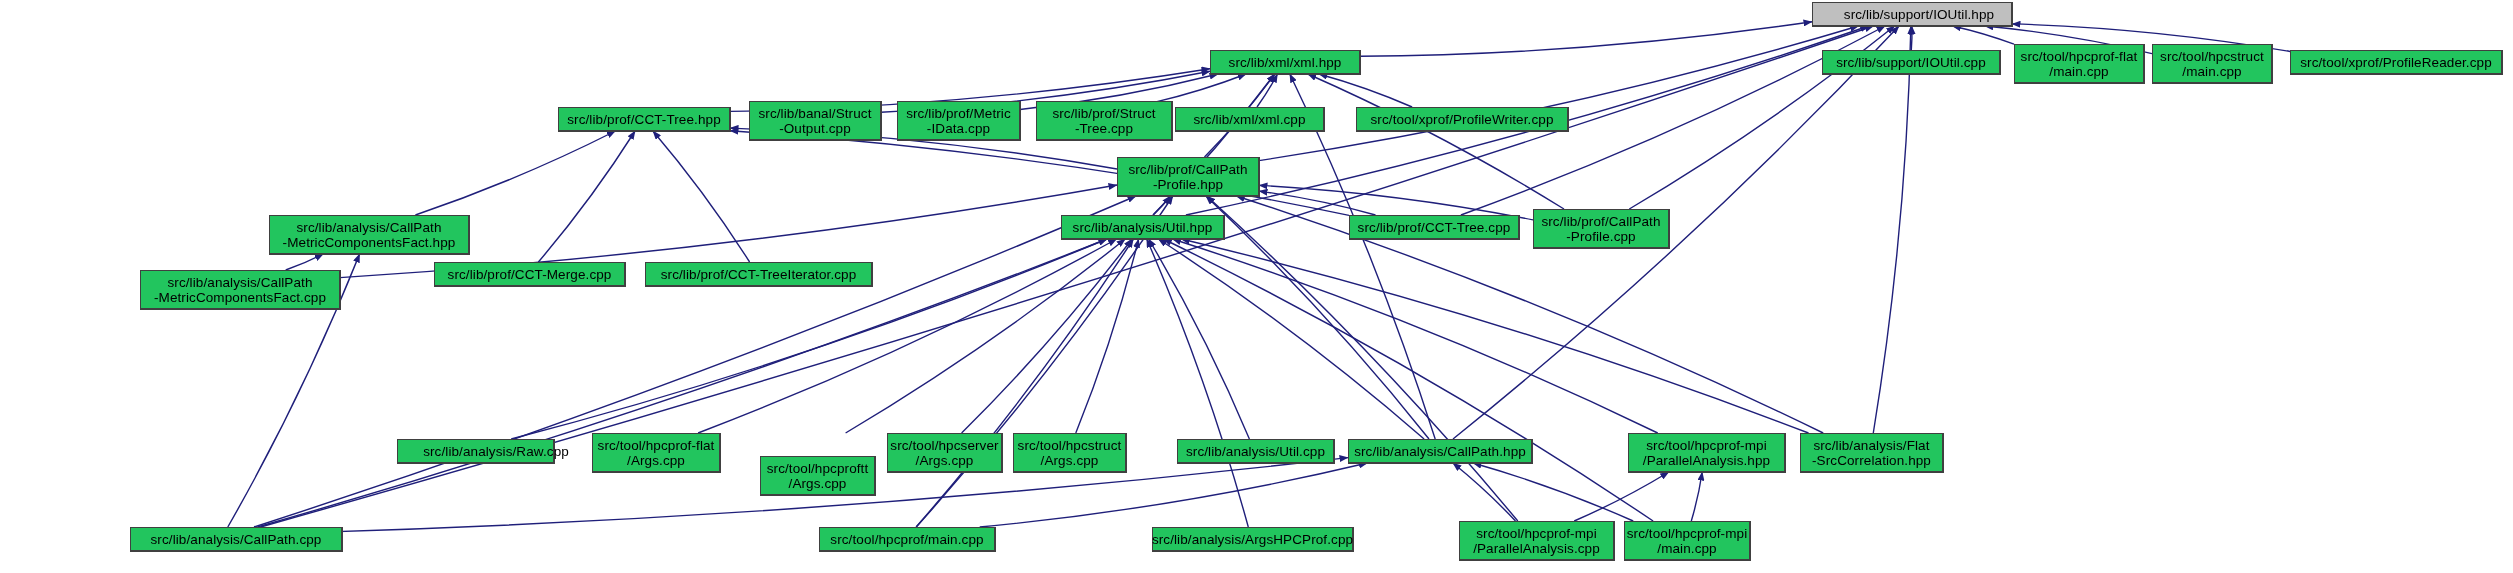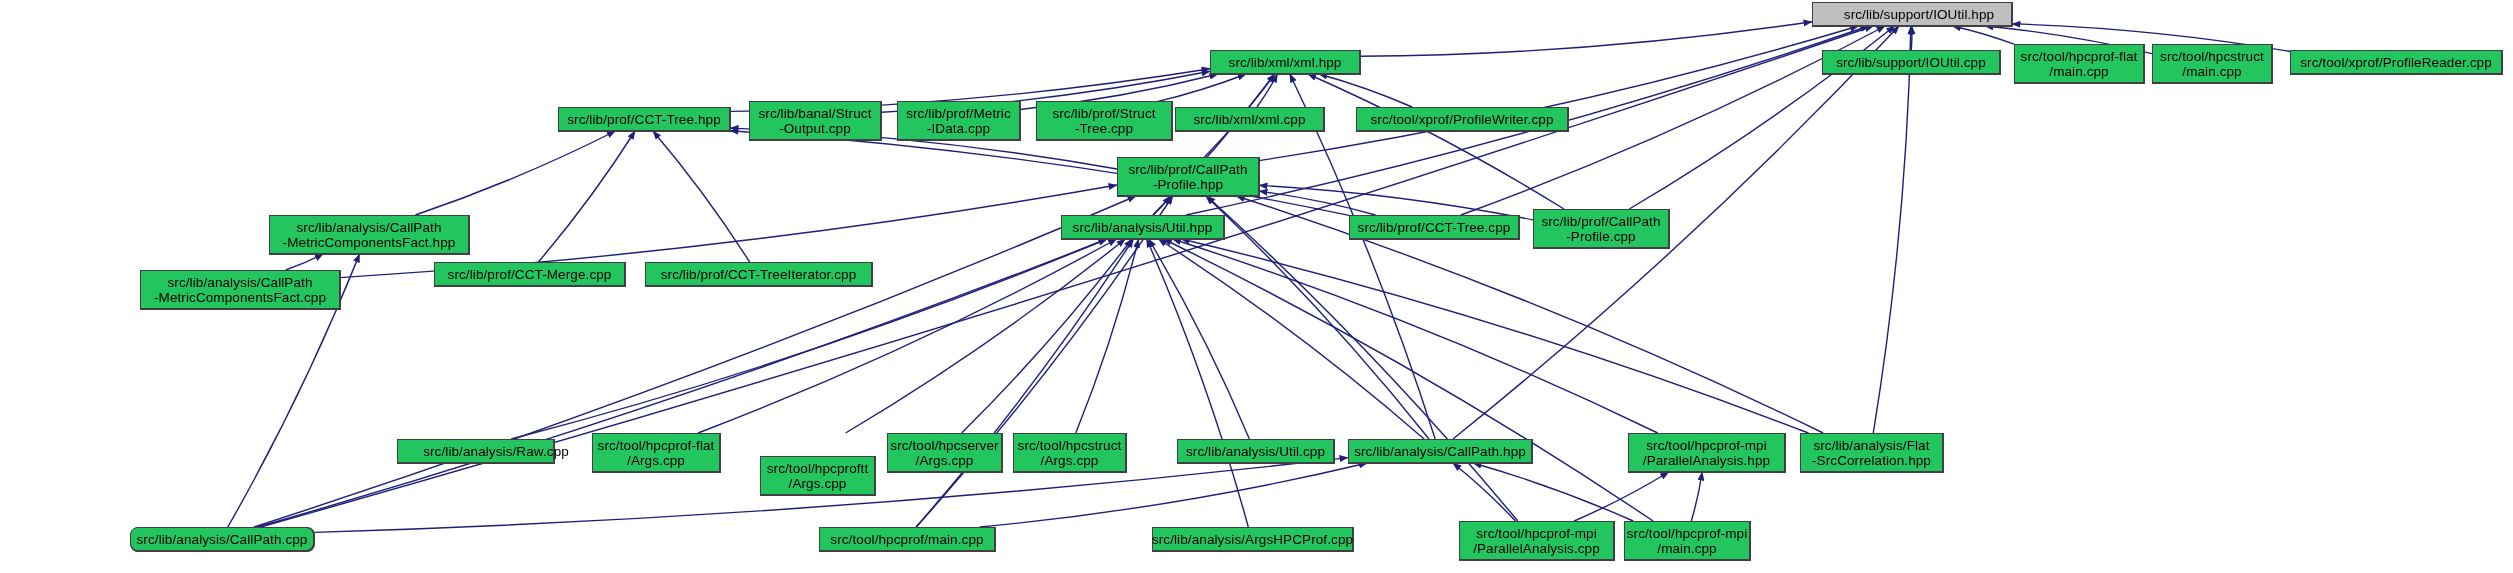--- a/index.html
+++ b/index.html
@@ -193,21 +193,21 @@
         <span class="ln">src/lib/analysis/CallPath.hpp</span>
       </div>
       <div class="node thick" style="left: 1628px; top: 433px; width: 157px; height: 39px;">
         <span class="ln">src/tool/hpcprof-mpi</span>
         <span class="ln">/ParallelAnalysis.hpp</span>
       </div>
       <div class="node thick" style="left: 1800px; top: 433px; width: 143px; height: 39px;">
         <span class="ln">src/lib/analysis/Flat</span>
         <span class="ln">-SrcCorrelation.hpp</span>
       </div>
-      <div class="node thick" style="left: 130px; top: 527px; width: 184px; height: 24px; border-radius: 8px;">
+      <div class="node thick" style="left: 130px; top: 527px; width: 212px; height: 24px;">
         <span class="ln">src/lib/analysis/CallPath.cpp</span>
       </div>
       <div class="node thick" style="left: 819px; top: 527px; width: 176px; height: 24px;">
         <span class="ln">src/tool/hpcprof/main.cpp</span>
       </div>
       <div class="node thick" style="left: 1152px; top: 527px; width: 201px; height: 24px;">
         <span class="ln">src/lib/analysis/ArgsHPCProf.cpp</span>
       </div>
       <div class="node thick" style="left: 1459px; top: 521px; width: 155px; height: 39px;">
         <span class="ln">src/tool/hpcprof-mpi</span>

